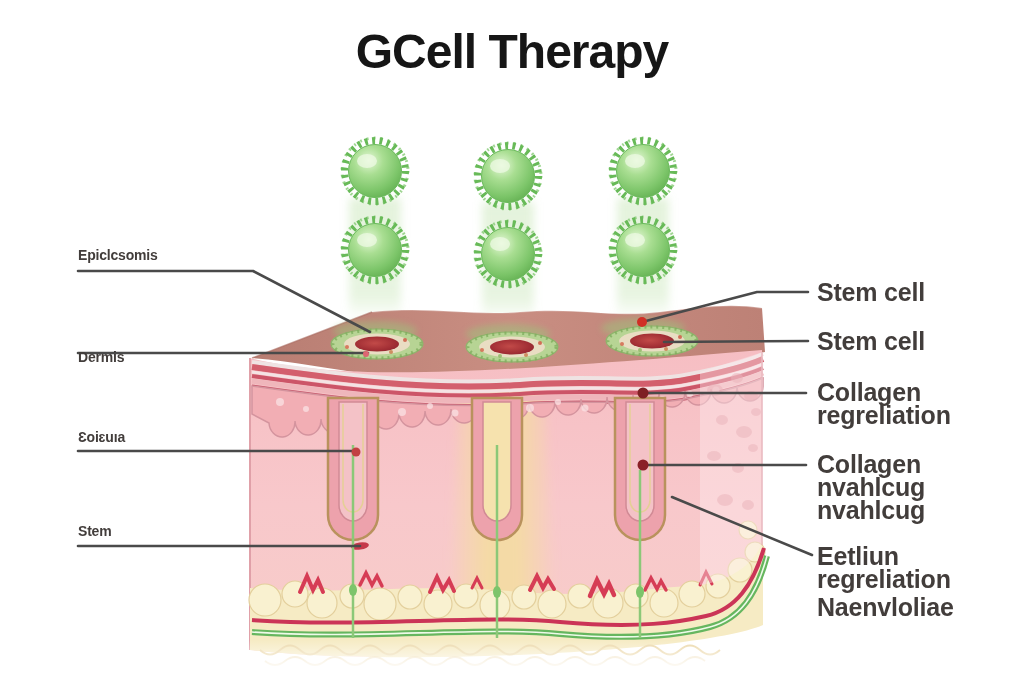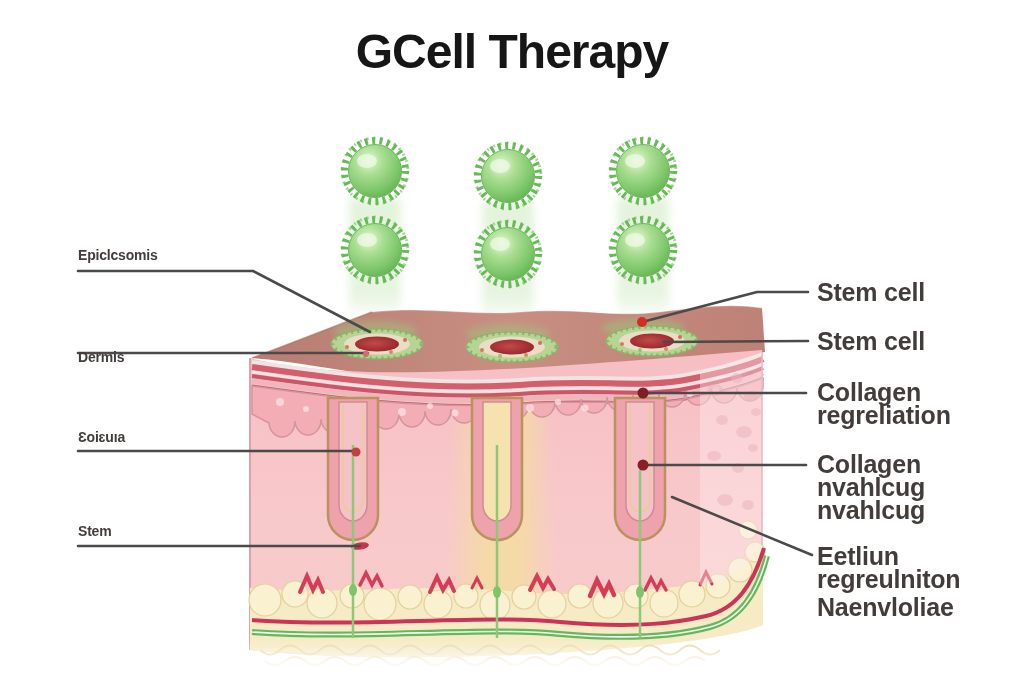--- a/index.html
+++ b/index.html
@@ -282,19 +282,19 @@
   <div class="callout right" style="left:817px;top:381px;">
     <span>Collagen</span>
     <span>regreliation</span>
   </div>
   <div class="callout right" style="left:817px;top:453px;">
     <span>Collagen</span>
     <span>nvahlcug</span>
     <span>nvahlcug</span>
   </div>
   <div class="callout right" style="left:817px;top:545px;">
-    <span>Eetliun regreulniton</span>
+    <span>Eetliun regreliation</span>
   </div>
   <div class="callout right" style="left:817px;top:596px;">
     <span>Naenvloliae</span>
   </div>
 
 </div>
 
 </body></html>

